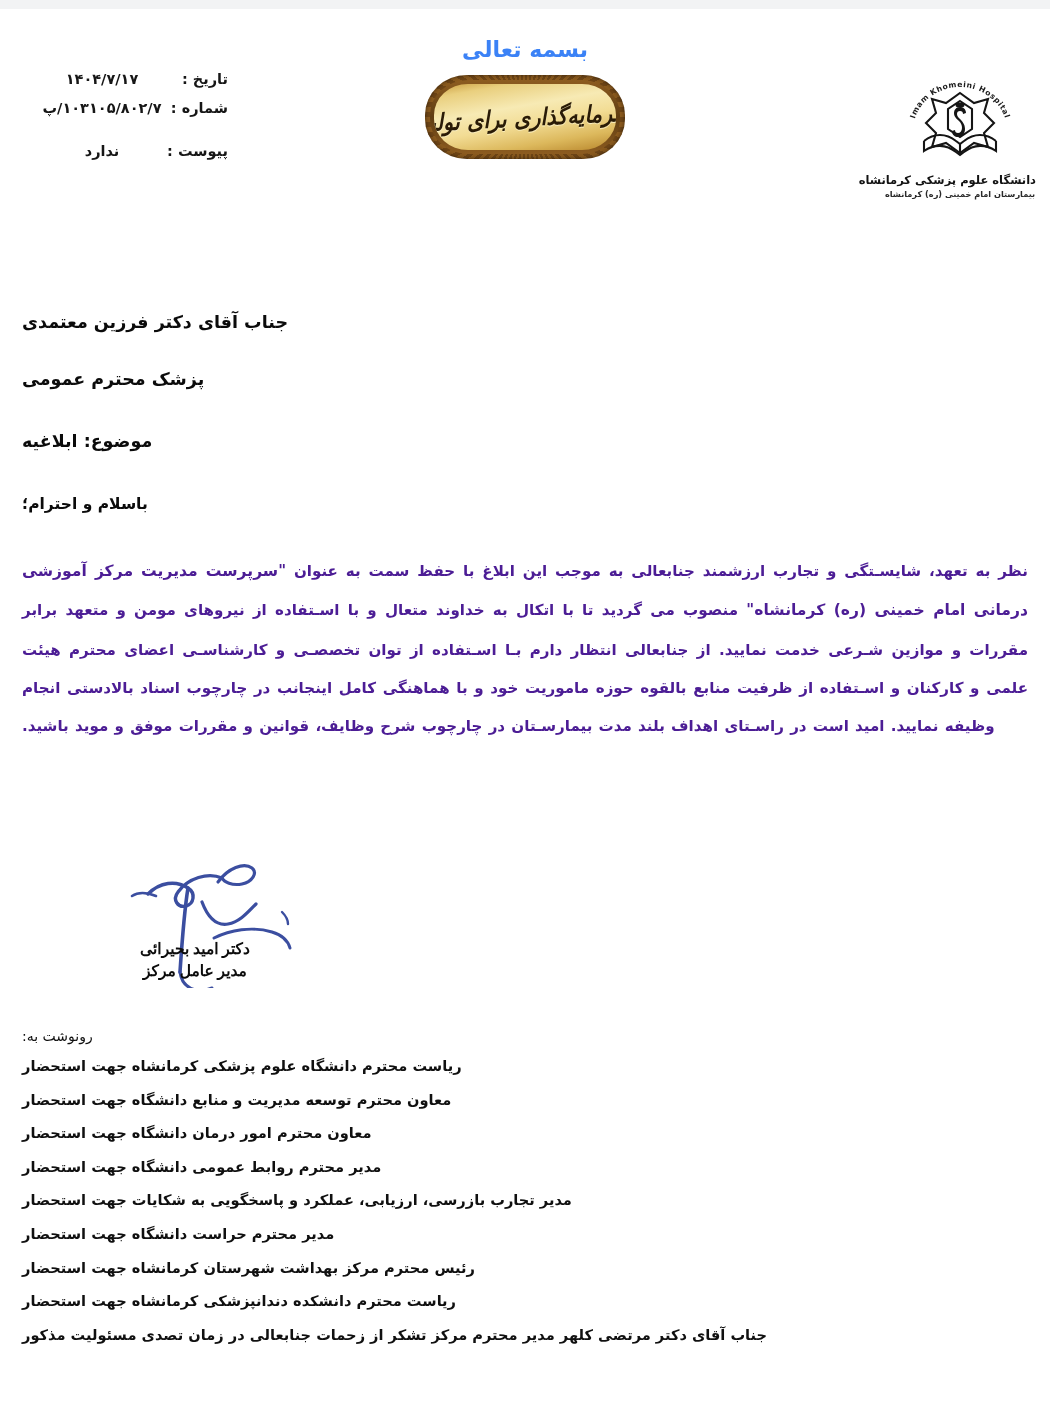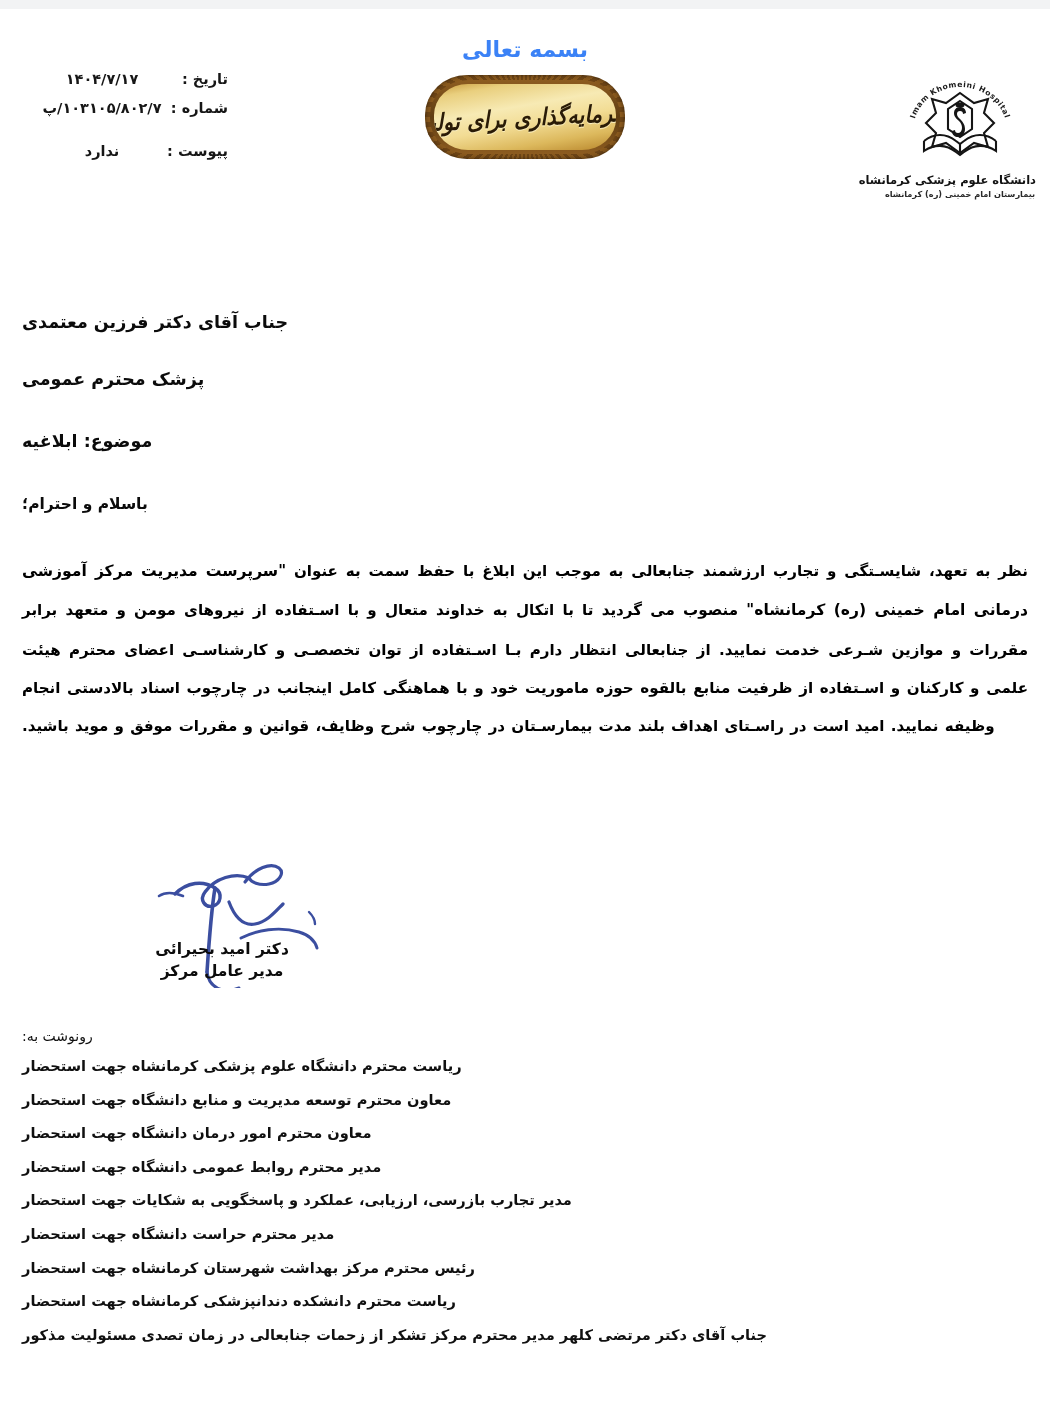--- a/index.html
+++ b/index.html
@@ -205,37 +205,38 @@
     position: absolute;
     top: 552px;
     left: 22px;
     width: 1006px;
     direction: rtl;
     text-align: justify;
     text-align-last: left;
     font-size: 15.1px;
     font-weight: 700;
     line-height: 2.52;
-    color: #000000;
+    color: #4c1d95;
     letter-spacing: -0.05px;
     word-spacing: 1px;
   }
   .body-text .emph {
     font-weight: 700;
     font-size: 15.6px;
     letter-spacing: 0.1px;
   }
 
   
   .signature {
     position: absolute;
     top: 838px;
-    left: 123px;
+    left: 96px;
     width: 230px;
     height: 165px;
+    font-family: Liberation Serif, serif;
   }
   .sig-ink {
     position: absolute;
     top: 0; left: 0;
     width: 230px;
     height: 150px;
     pointer-events: none;
   }
   .sig-name {
     position: absolute;

